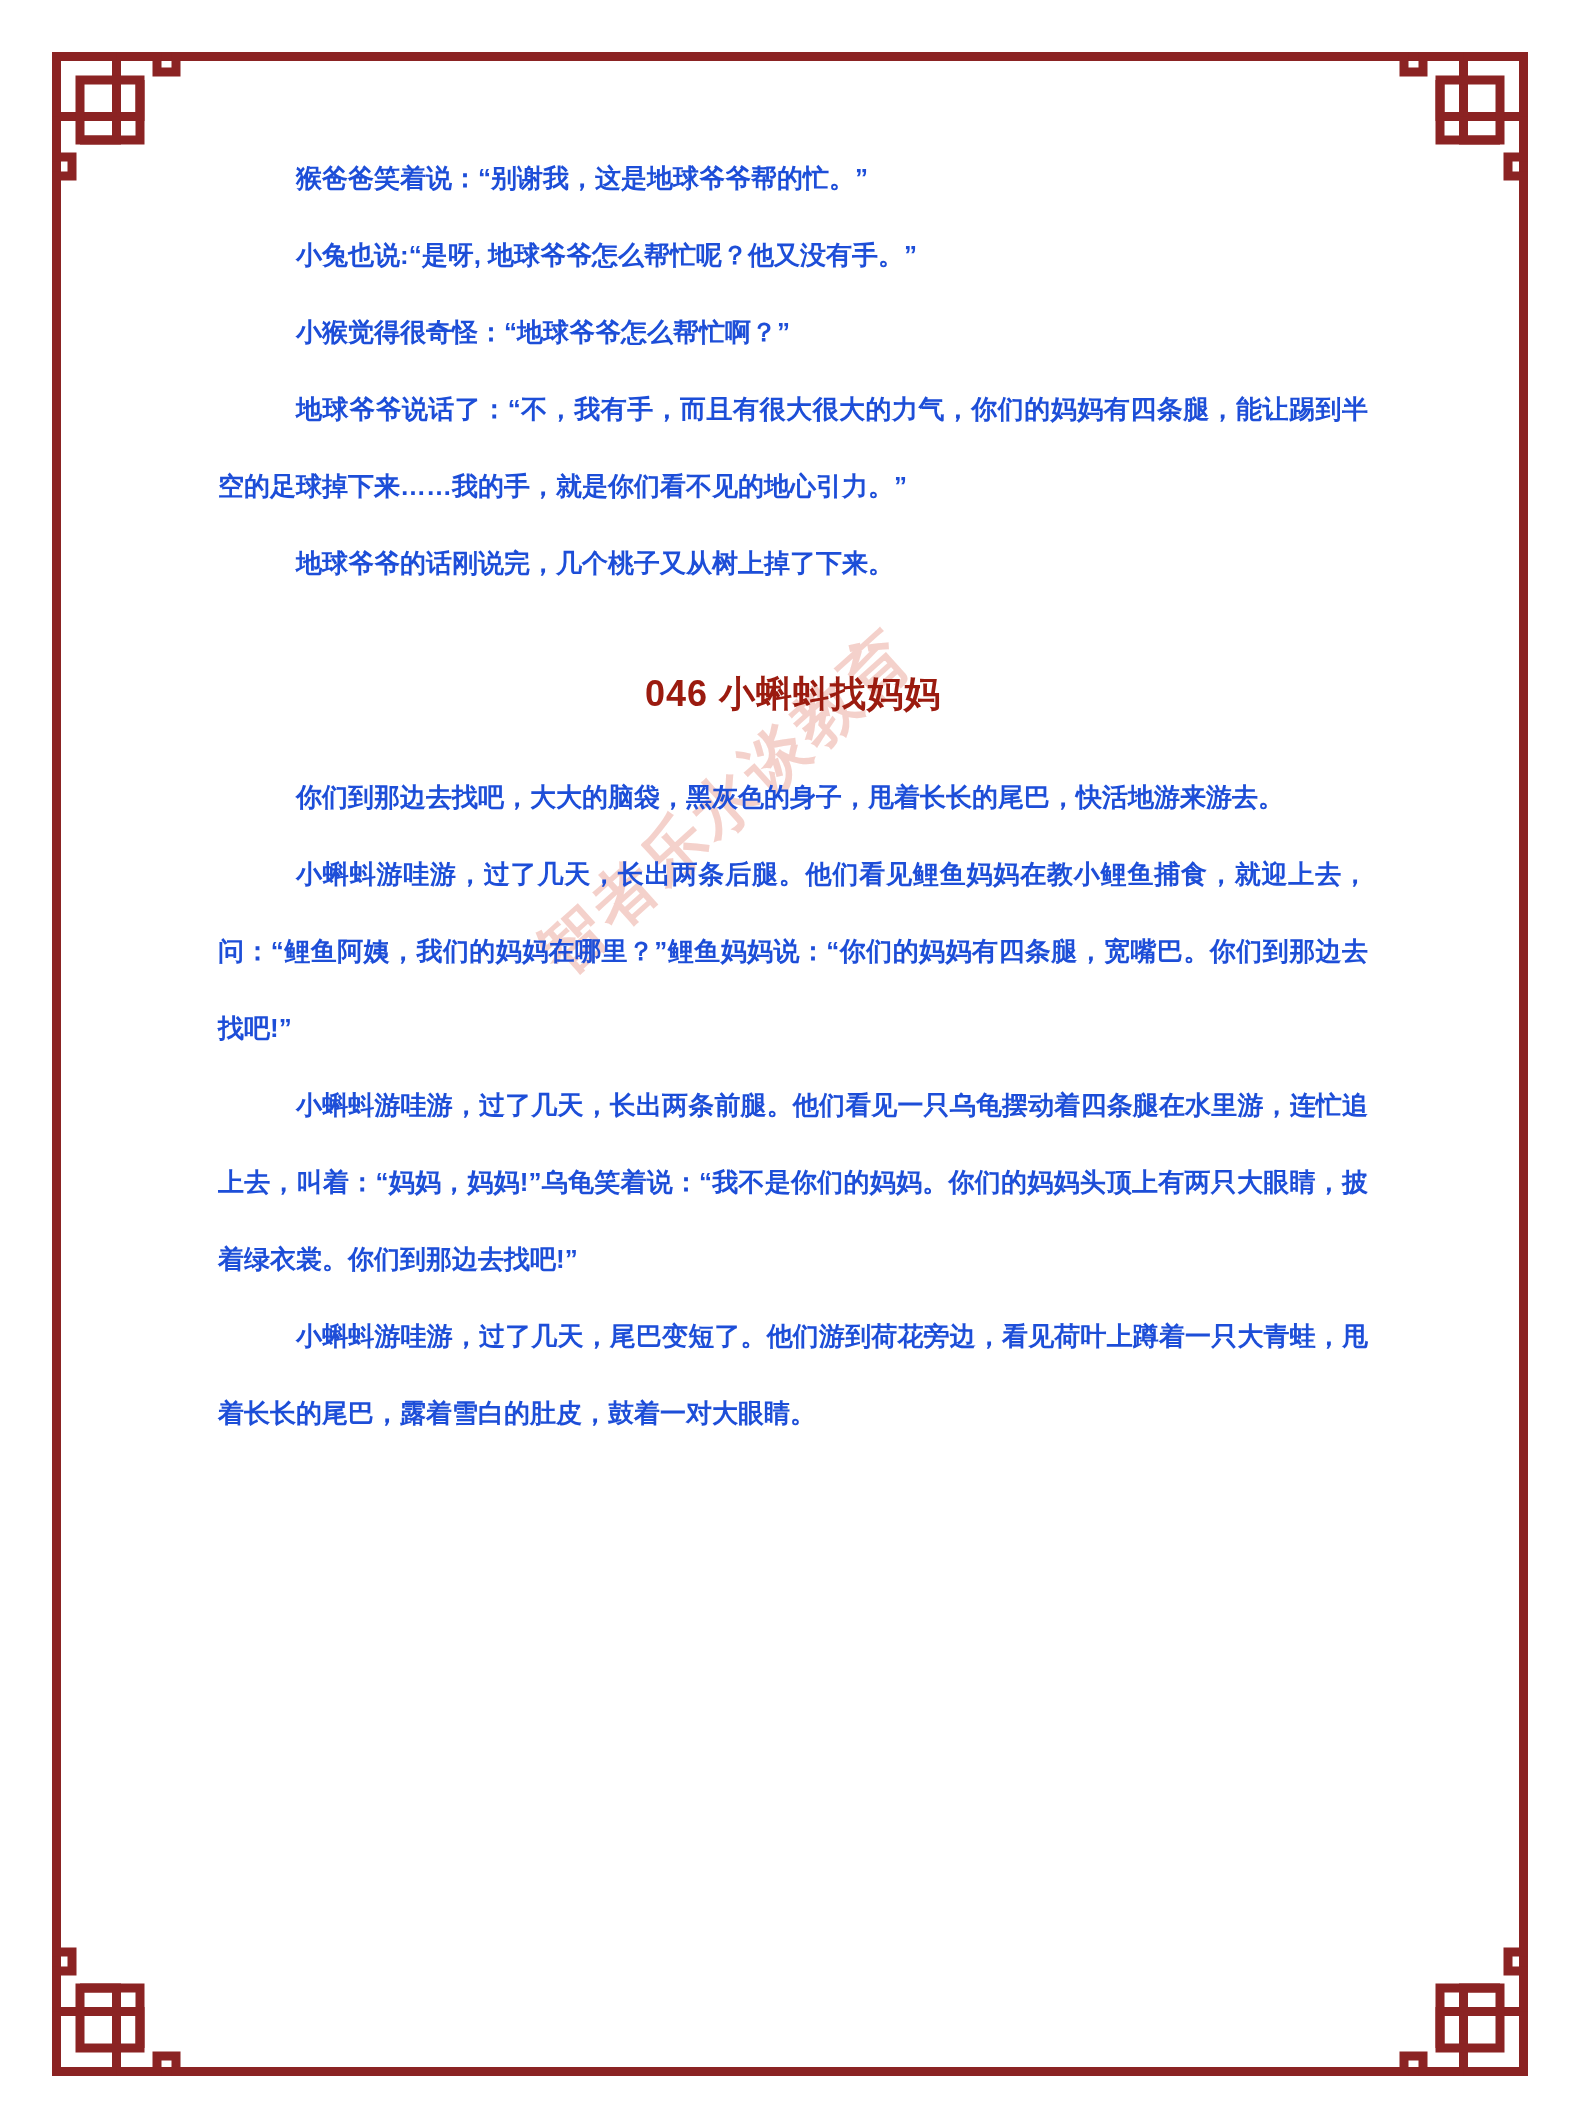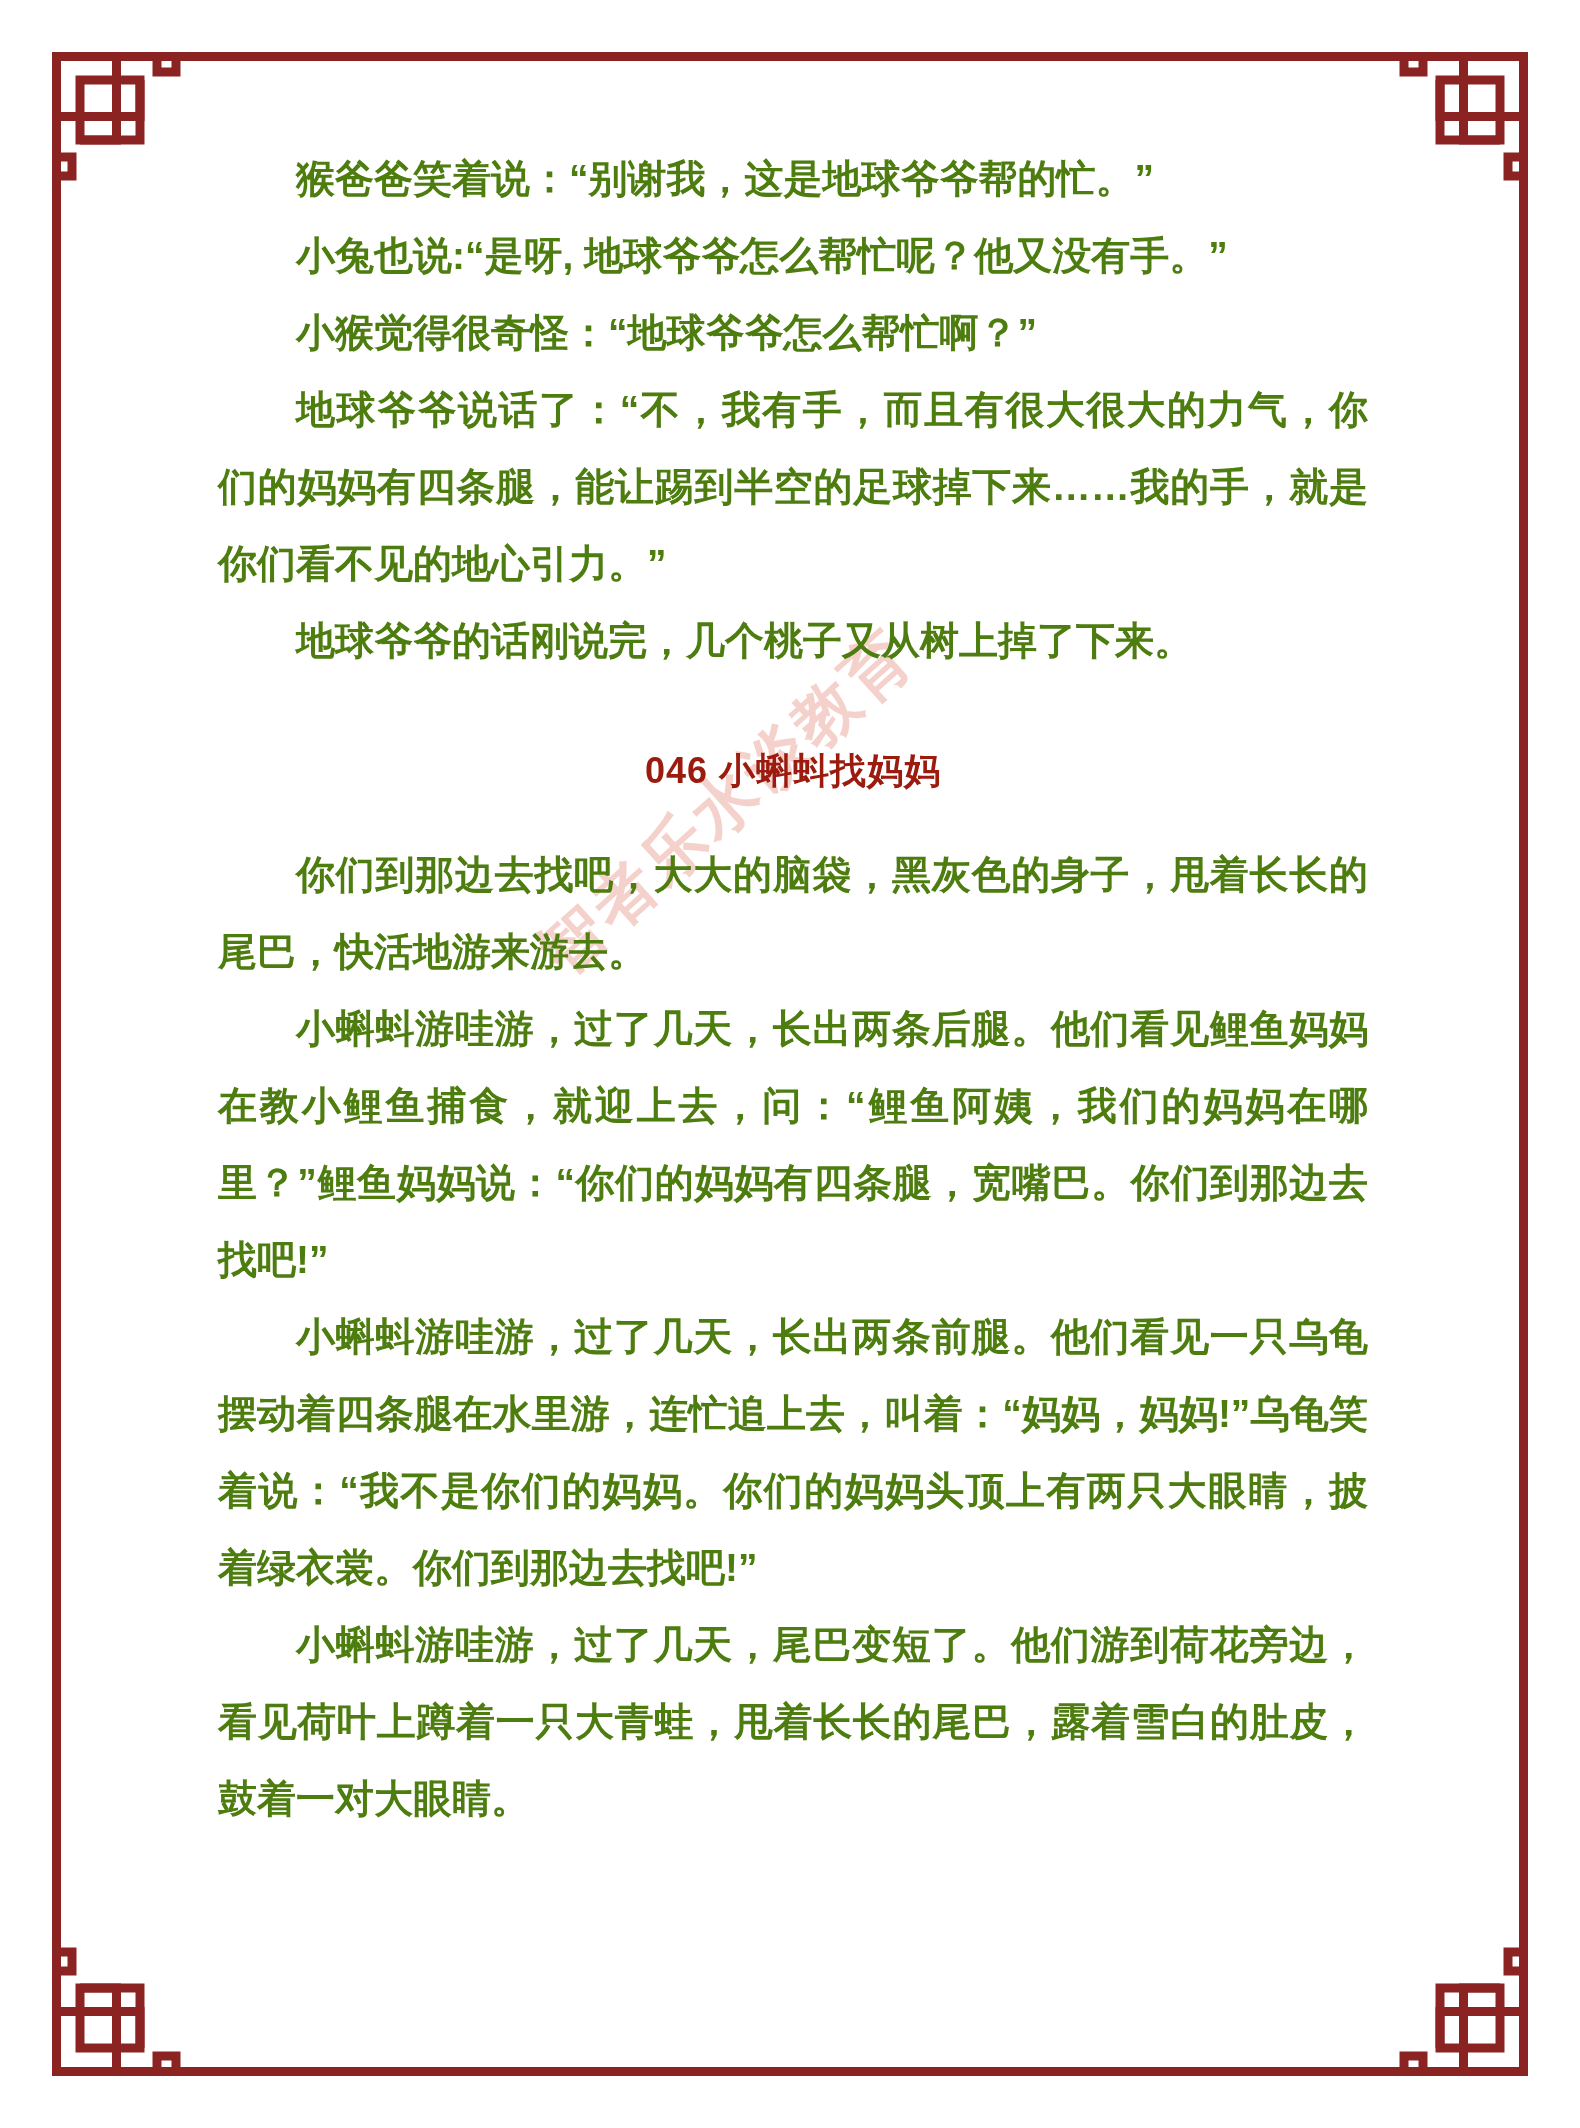--- a/index.html
+++ b/index.html
@@ -60,24 +60,24 @@
   }
 
   
   .content {
     position: absolute;
     left: 218px;
     top: 140px;
     width: 1150px;
   }
   .para {
-    font-size: 39px;
+    font-size: 26px;
     font-weight: bold;
     line-height: 77px;
-    color: #4d7c0f;
+    color: #1d4ed8;
     text-align: justify;
     text-justify: inter-ideograph;
     margin: 0 0 0 0;
     letter-spacing: 0px;
     font-family: "Liberation Sans", "DejaVu Sans", sans-serif;
   }
   .para.indent { text-indent: 78px; }
 
   .story-title {
     text-align: center;

